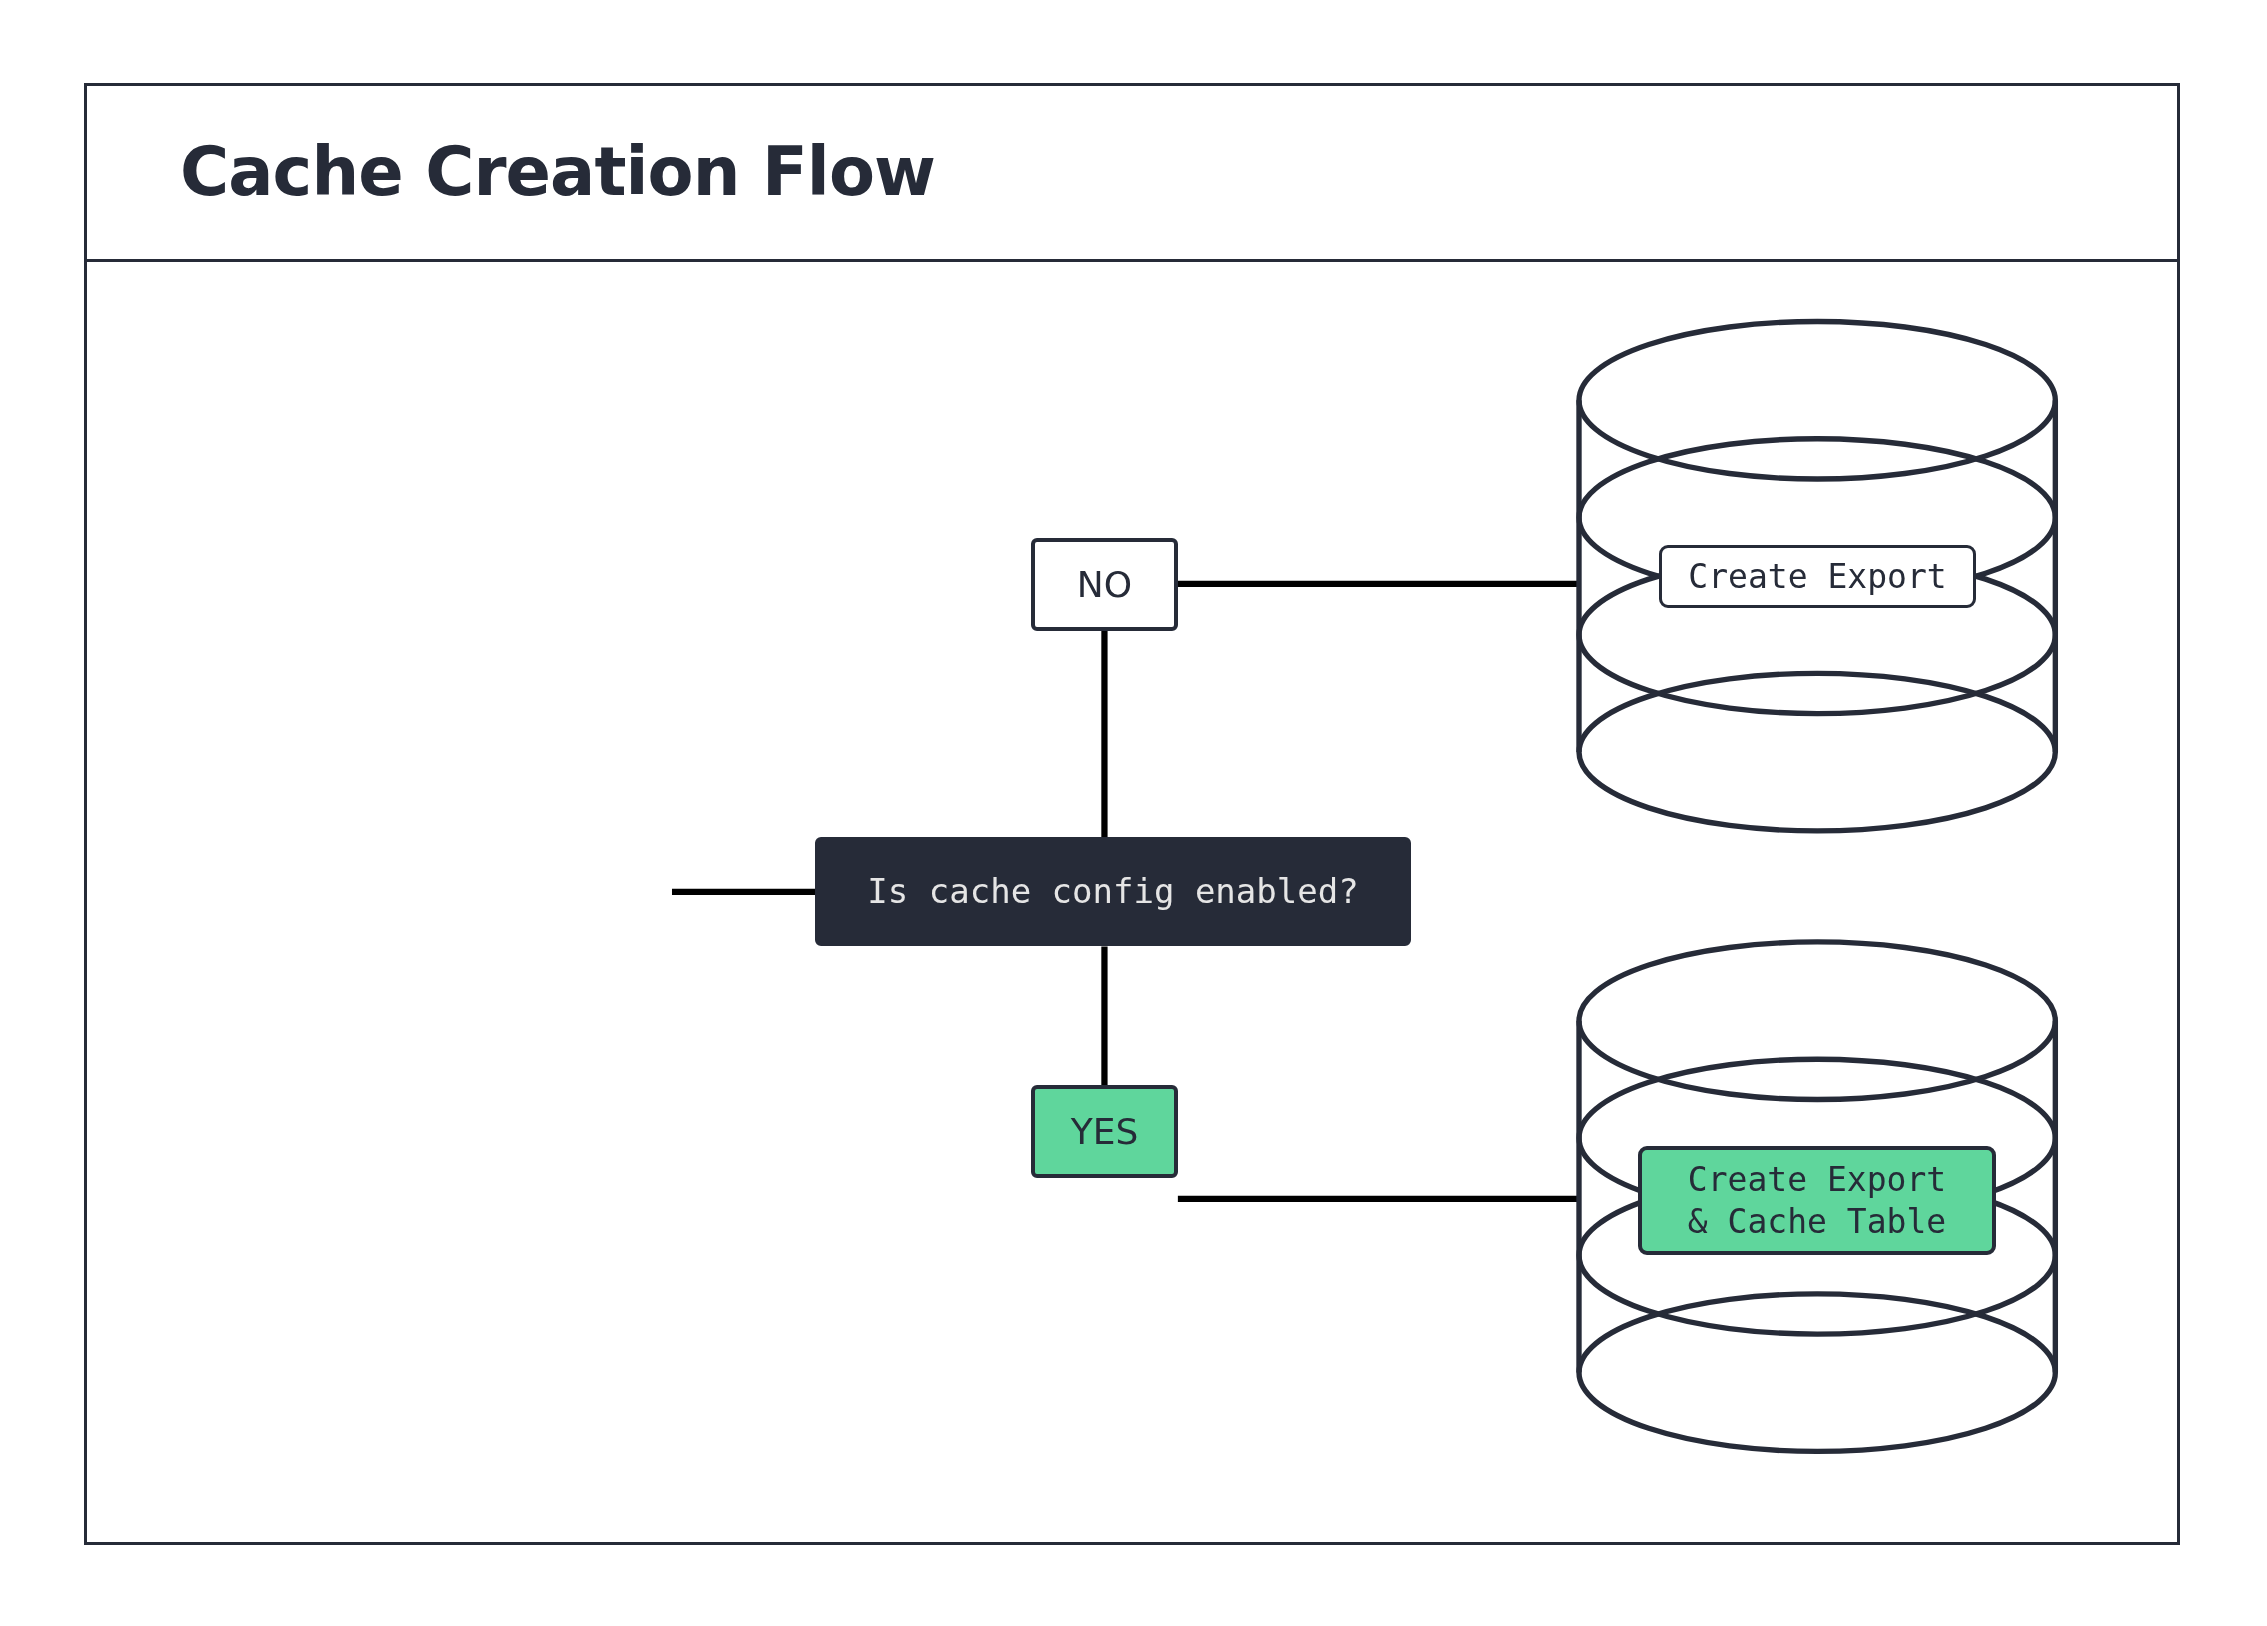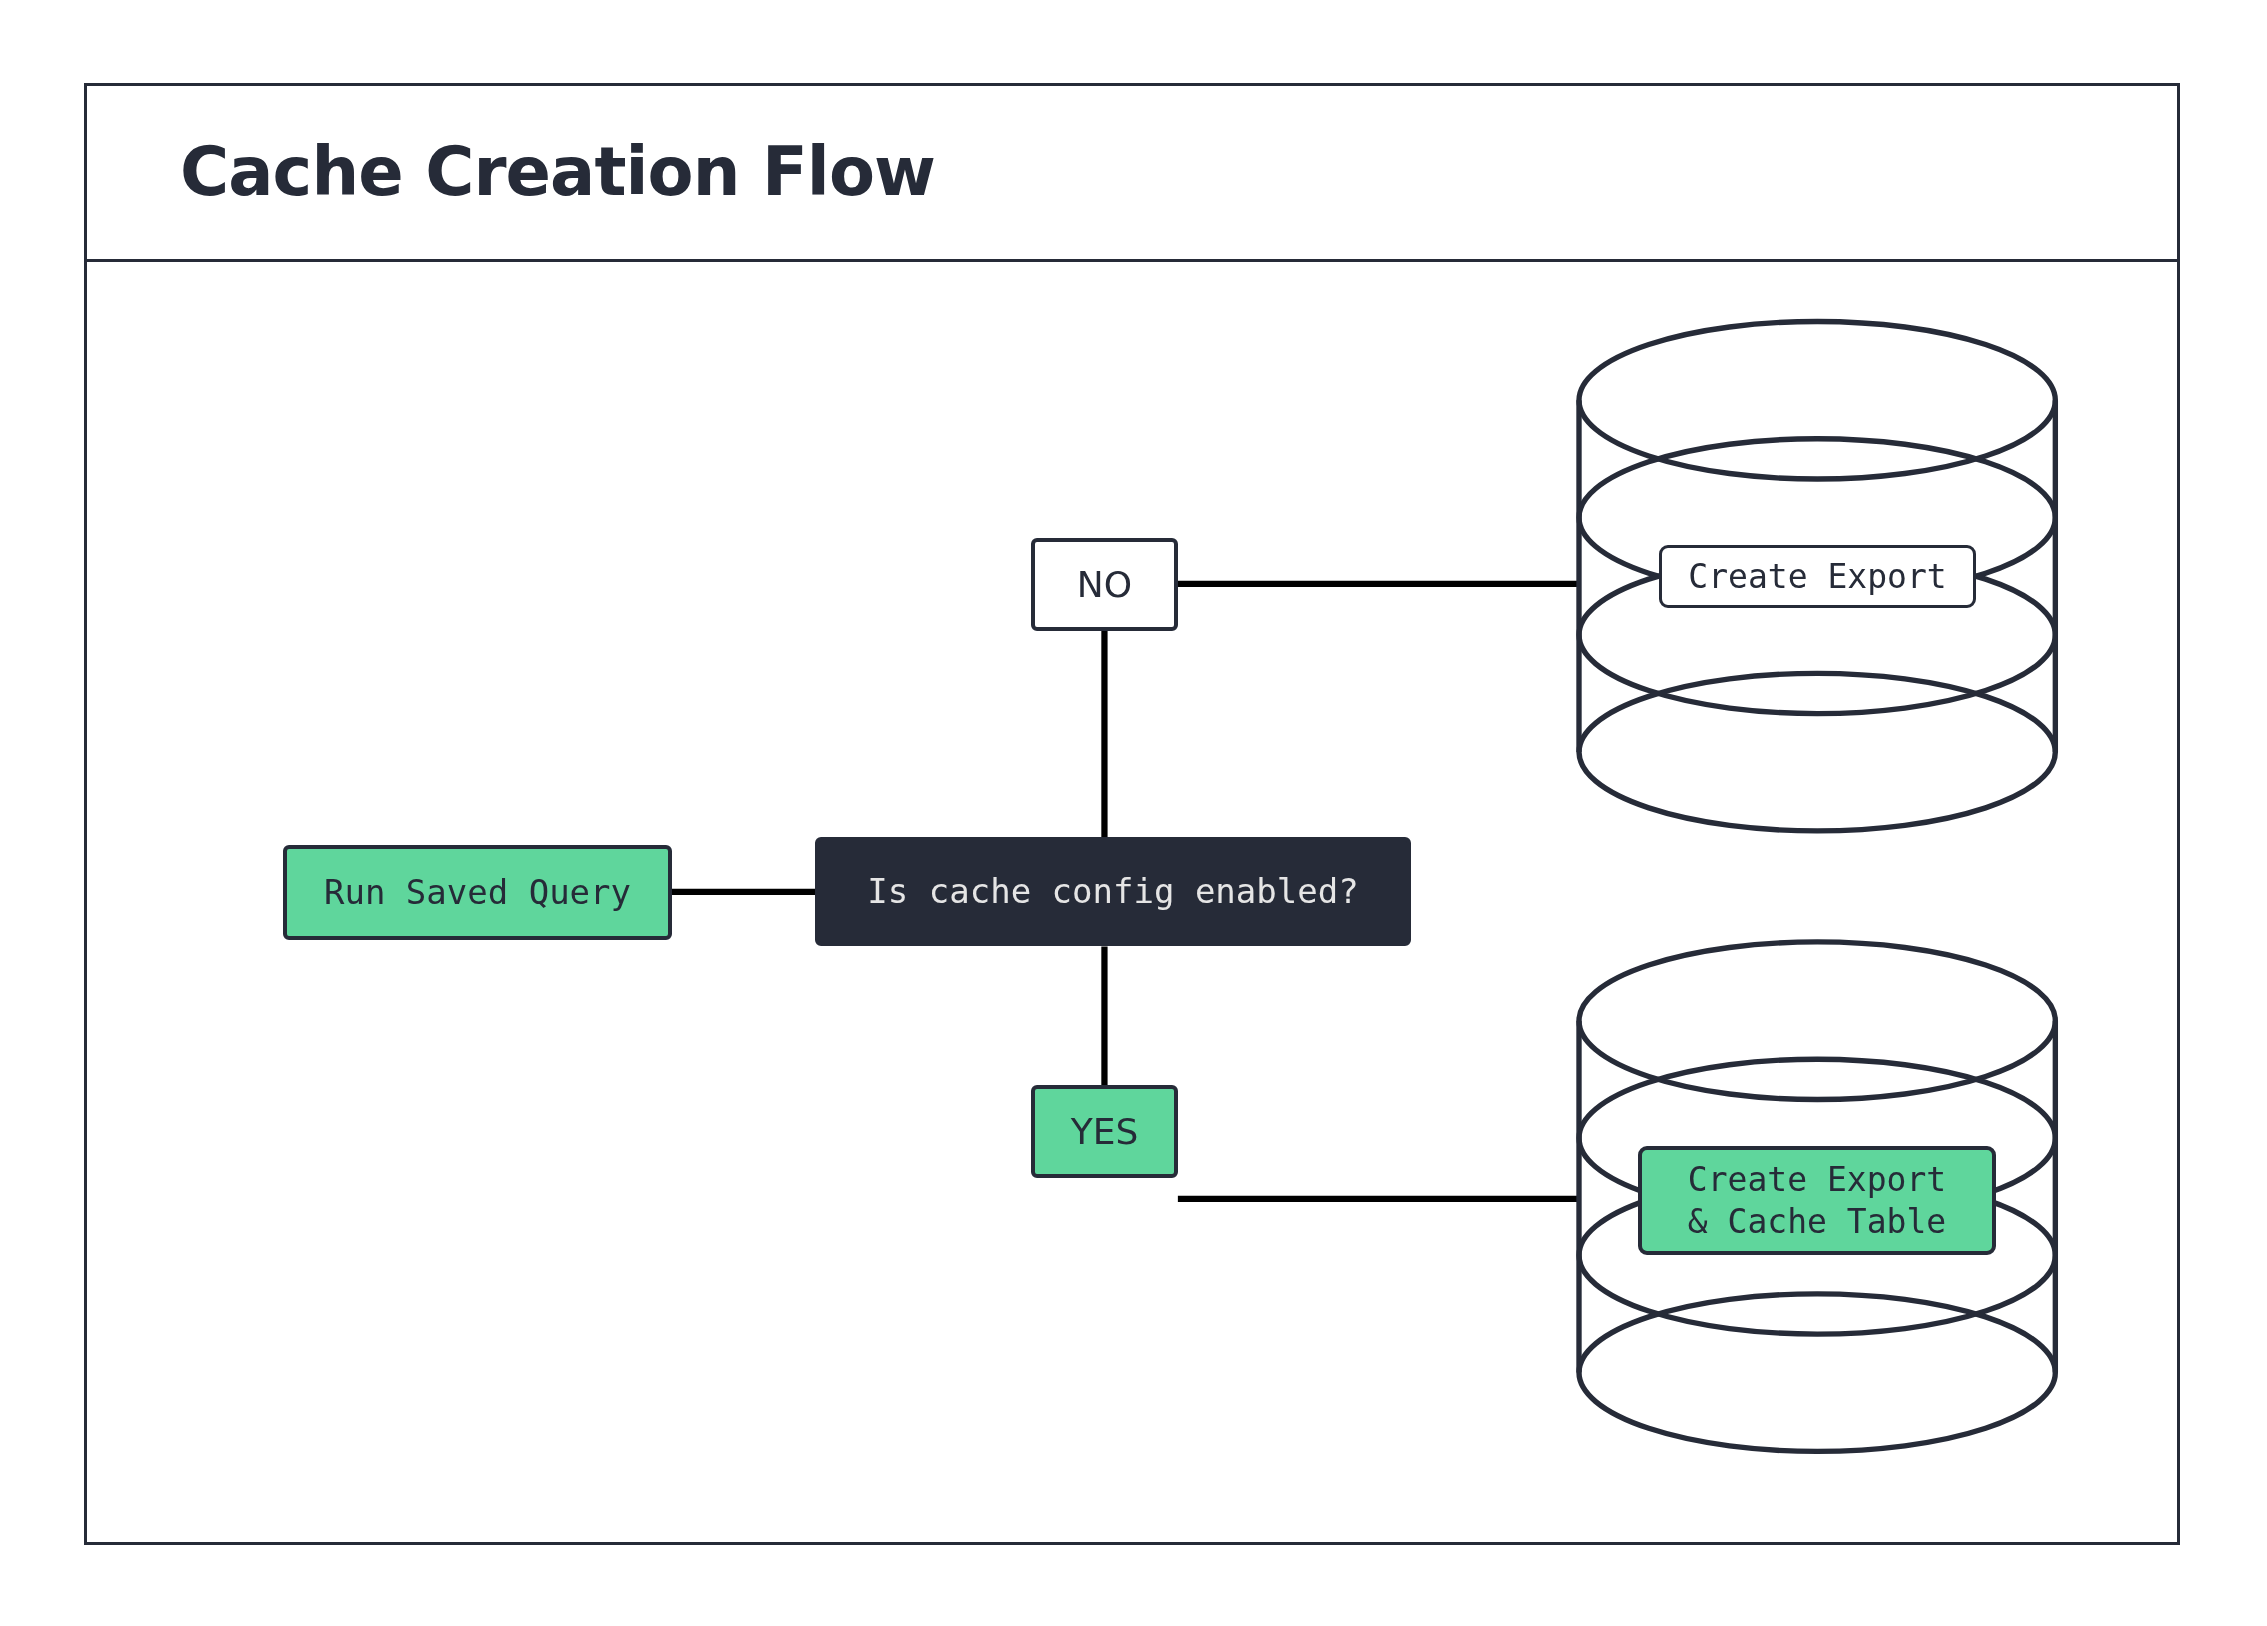--- a/index.html
+++ b/index.html
@@ -152,21 +152,20 @@
     <g stroke="#262B38" stroke-width="6" fill="none">
       <line x1="1763" y1="1140" x2="1763" y2="1533"></line>
       <line x1="2295" y1="1140" x2="2295" y2="1533"></line>
       <ellipse cx="2029" cy="1140" rx="266" ry="88"></ellipse>
       <ellipse cx="2029" cy="1271" rx="266" ry="88"></ellipse>
       <ellipse cx="2029" cy="1402" rx="266" ry="88"></ellipse>
       <ellipse cx="2029" cy="1533" rx="266" ry="88"></ellipse>
     </g>
   </svg>
 
-  <div class="node green" id="node-run-saved-query">Run Saved Query</div>
 
   <div class="node dark" id="node-decision">Is cache config enabled?</div>
 
   <div class="node sans" id="node-no">NO</div>
 
   <div class="node green sans" id="node-yes">YES</div>
 
   <div class="node" id="node-create-export">Create Export</div>
 
   <div class="node green" id="node-create-export-cache">Create Export

